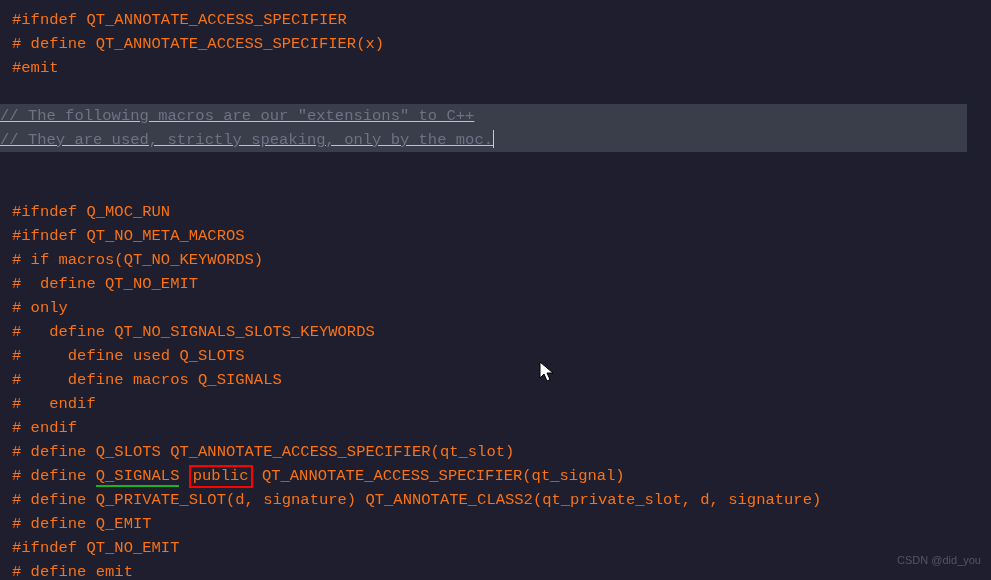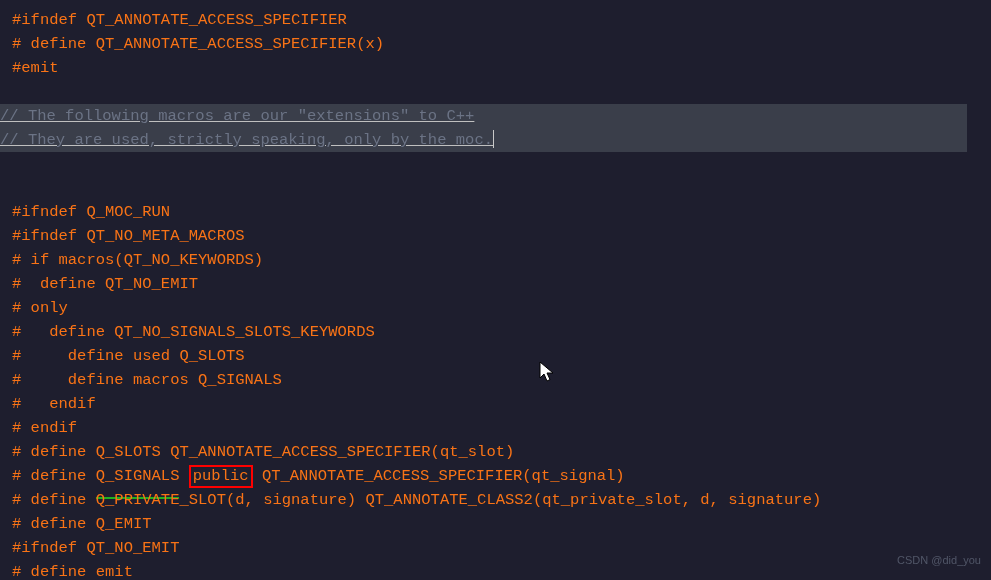--- a/index.html
+++ b/index.html
@@ -23,21 +23,21 @@
     .kw   { color: #f97316; }   
     .cmt  { color: #6b7385; }   
     .redbox {
       border: 2px solid #ff0000;
       padding: 0 2px;
       display: inline-block;
       line-height: 1.2;
     }
     .ul-green {
       border-bottom: 2px solid #1fb11f;
-      padding-bottom: 12px;
+      padding-bottom: 0;
     }
     .line-hl {
       background: #3a3e4a;
       display: block;
       width: 100%;
       margin-left: -12px;
       margin-right: -12px;
       padding-right: 8px;
       text-decoration: underline;
     }

